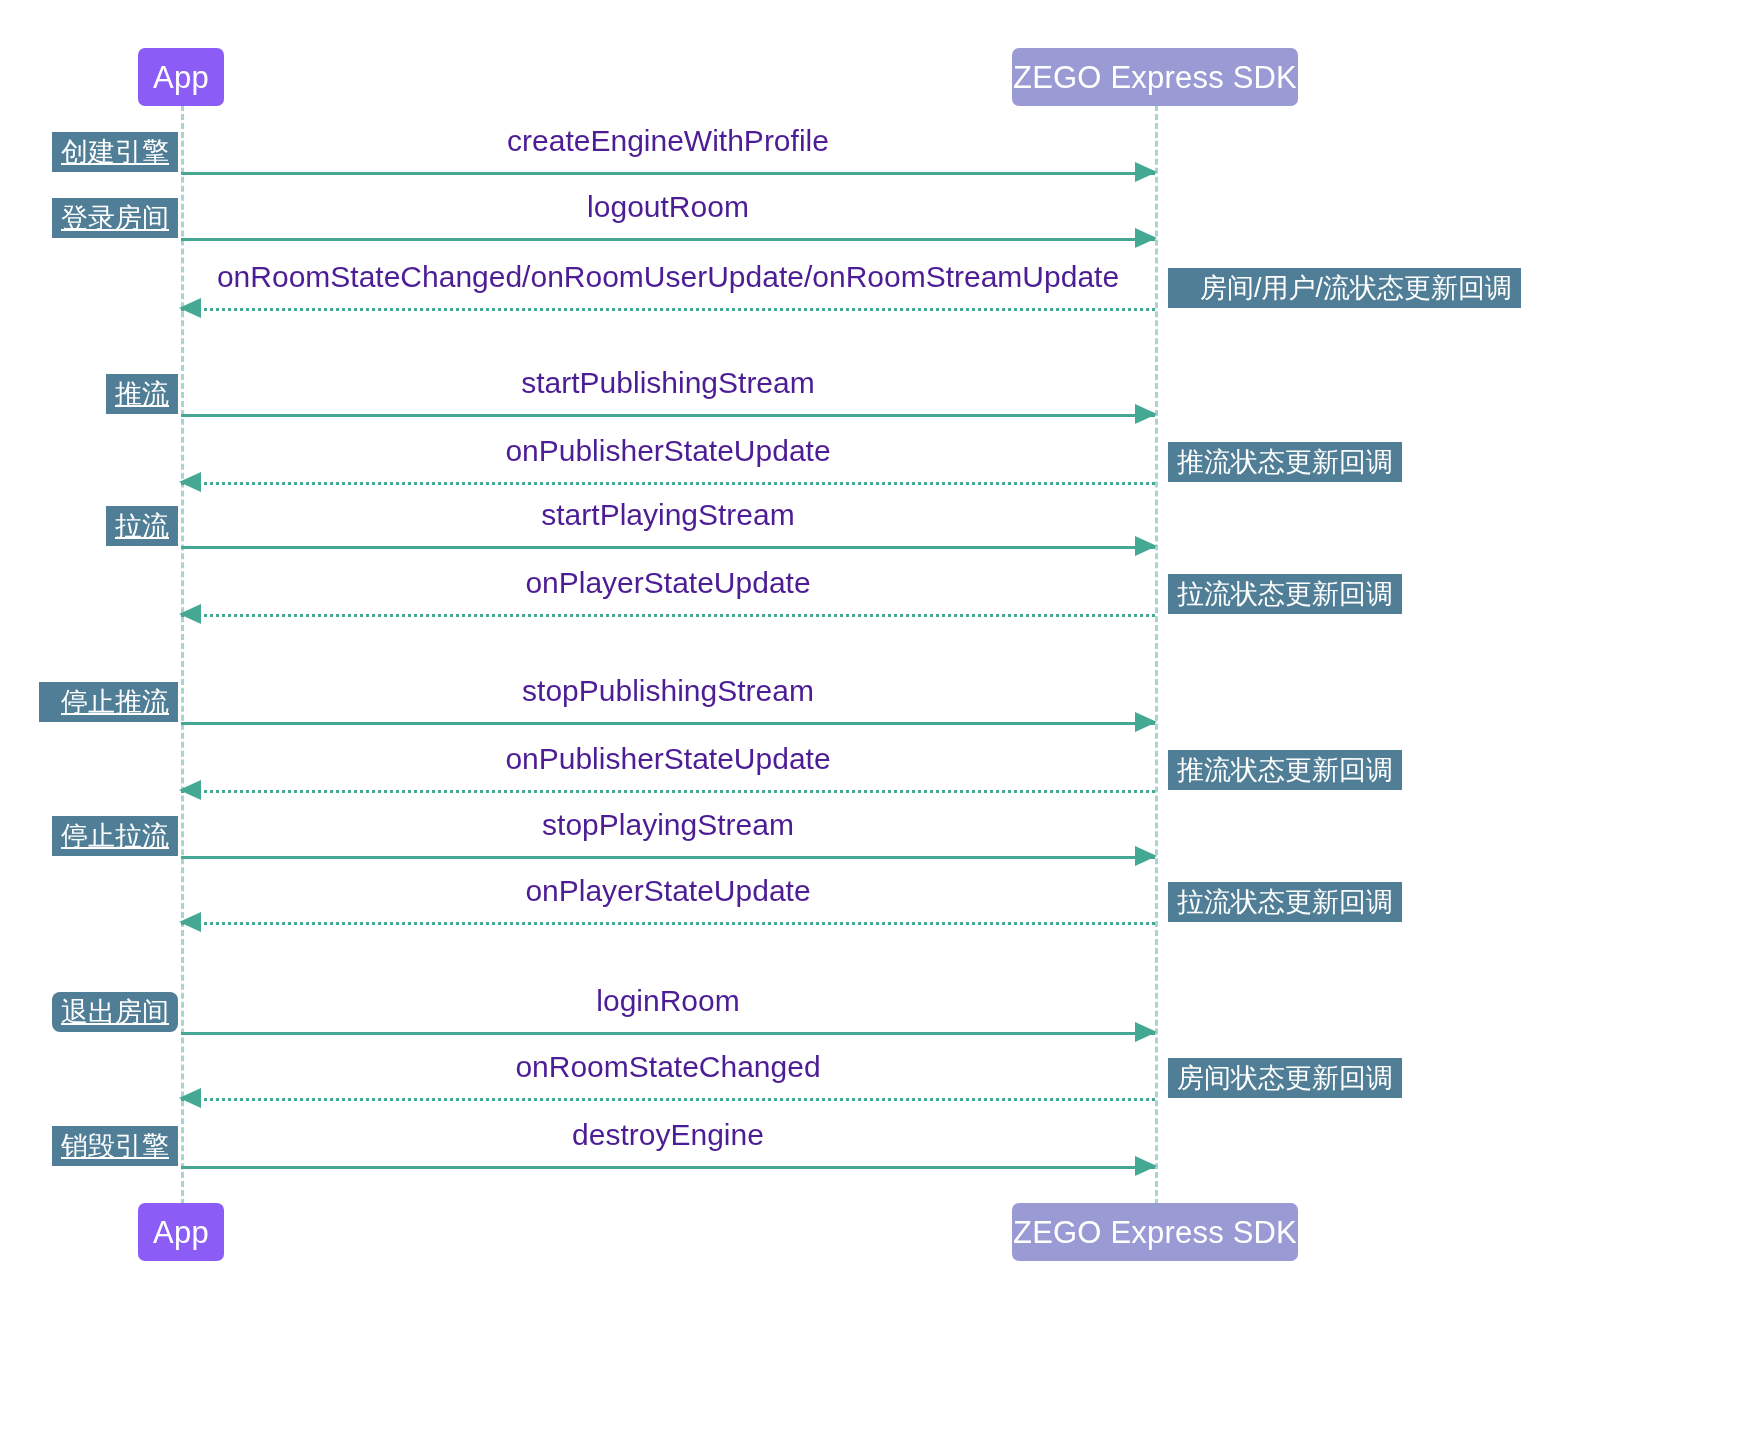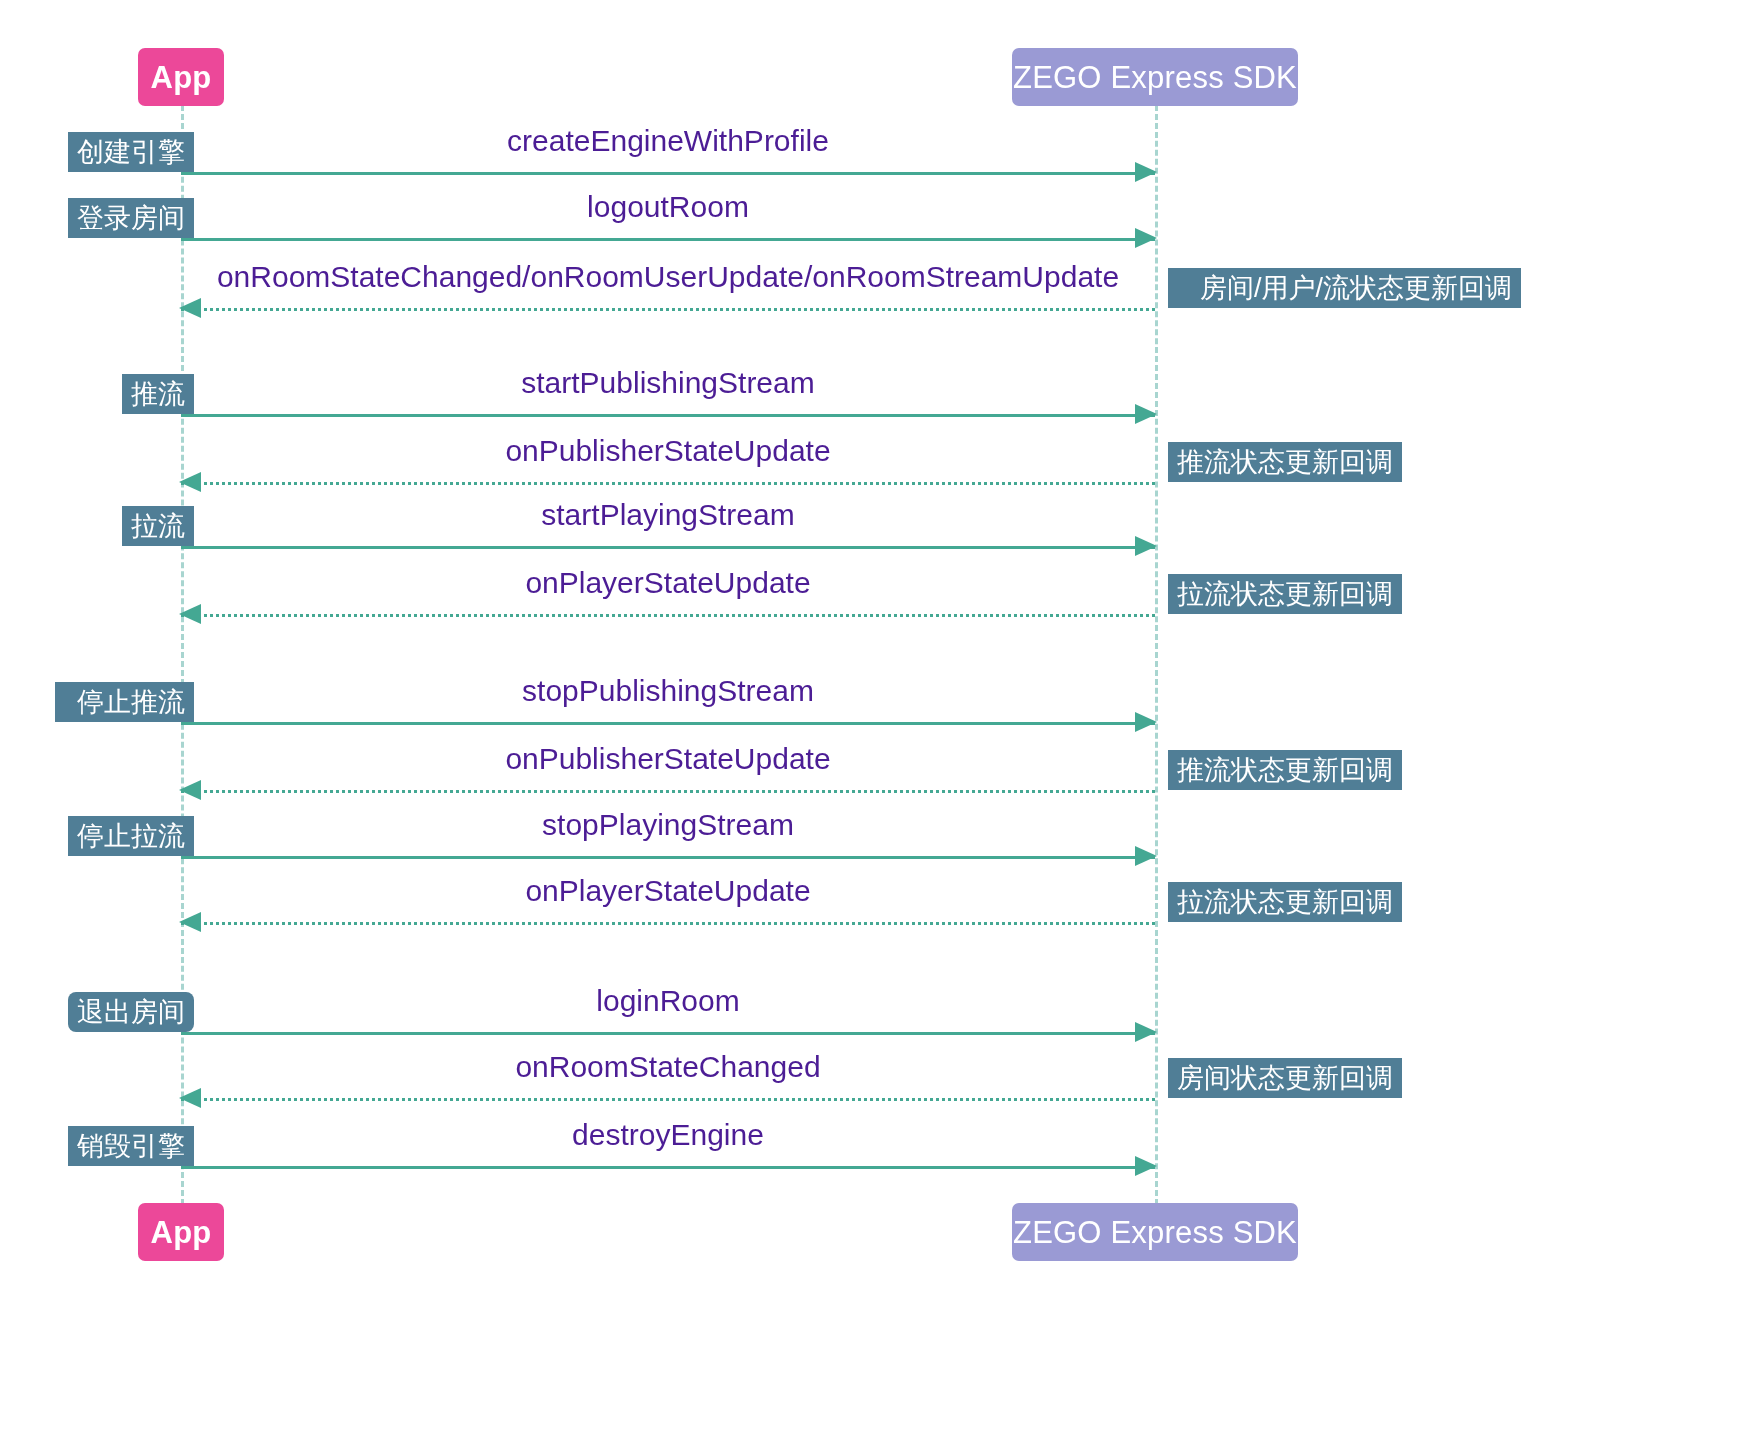--- a/index.html
+++ b/index.html
@@ -29,22 +29,22 @@
     color:#ffffff;
     font-size:31px;
     line-height:1;
     display:flex;
     align-items:center;
     justify-content:center;
     white-space:nowrap;
     letter-spacing:.2px;
   }
   .actor.app{
-    background:#ec4899;
-    width:86px;height:58px;font-weight:bold;
+    background:#8b5cf6;
+    width:86px;height:58px;
   }
   .actor.sdk{
     background:#9a9ad4;
     width:286px;height:58px;
   }
   .actor.app.head{left:138px;top:48px;}
   .actor.sdk.head{left:1012px;top:48px;}
   .actor.app.foot{left:138px;top:1203px;}
   .actor.sdk.foot{left:1012px;top:1203px;}
 
@@ -56,21 +56,21 @@
     font-size:27px;
     line-height:1;
     height:40px;
     display:flex;
     align-items:center;
     justify-content:center;
     padding:0 9px;
     white-space:nowrap;
     box-sizing:border-box;
   }
-  .note.left{ transform:translateX(-100%); left:194px; }
+  .note.left{ transform:translateX(-100%); left:178px;text-decoration:underline; }
   .note.right{ left:1168px; }
 
   
   .msg{position:absolute;height:0;}
   .msg .line{
     position:absolute;left:0;top:0;width:100%;height:0;
   }
   .msg.req .line{border-top:3px solid #44a893;}
   .msg.cb  .line{border-top:3px dotted #44a893;}
 

